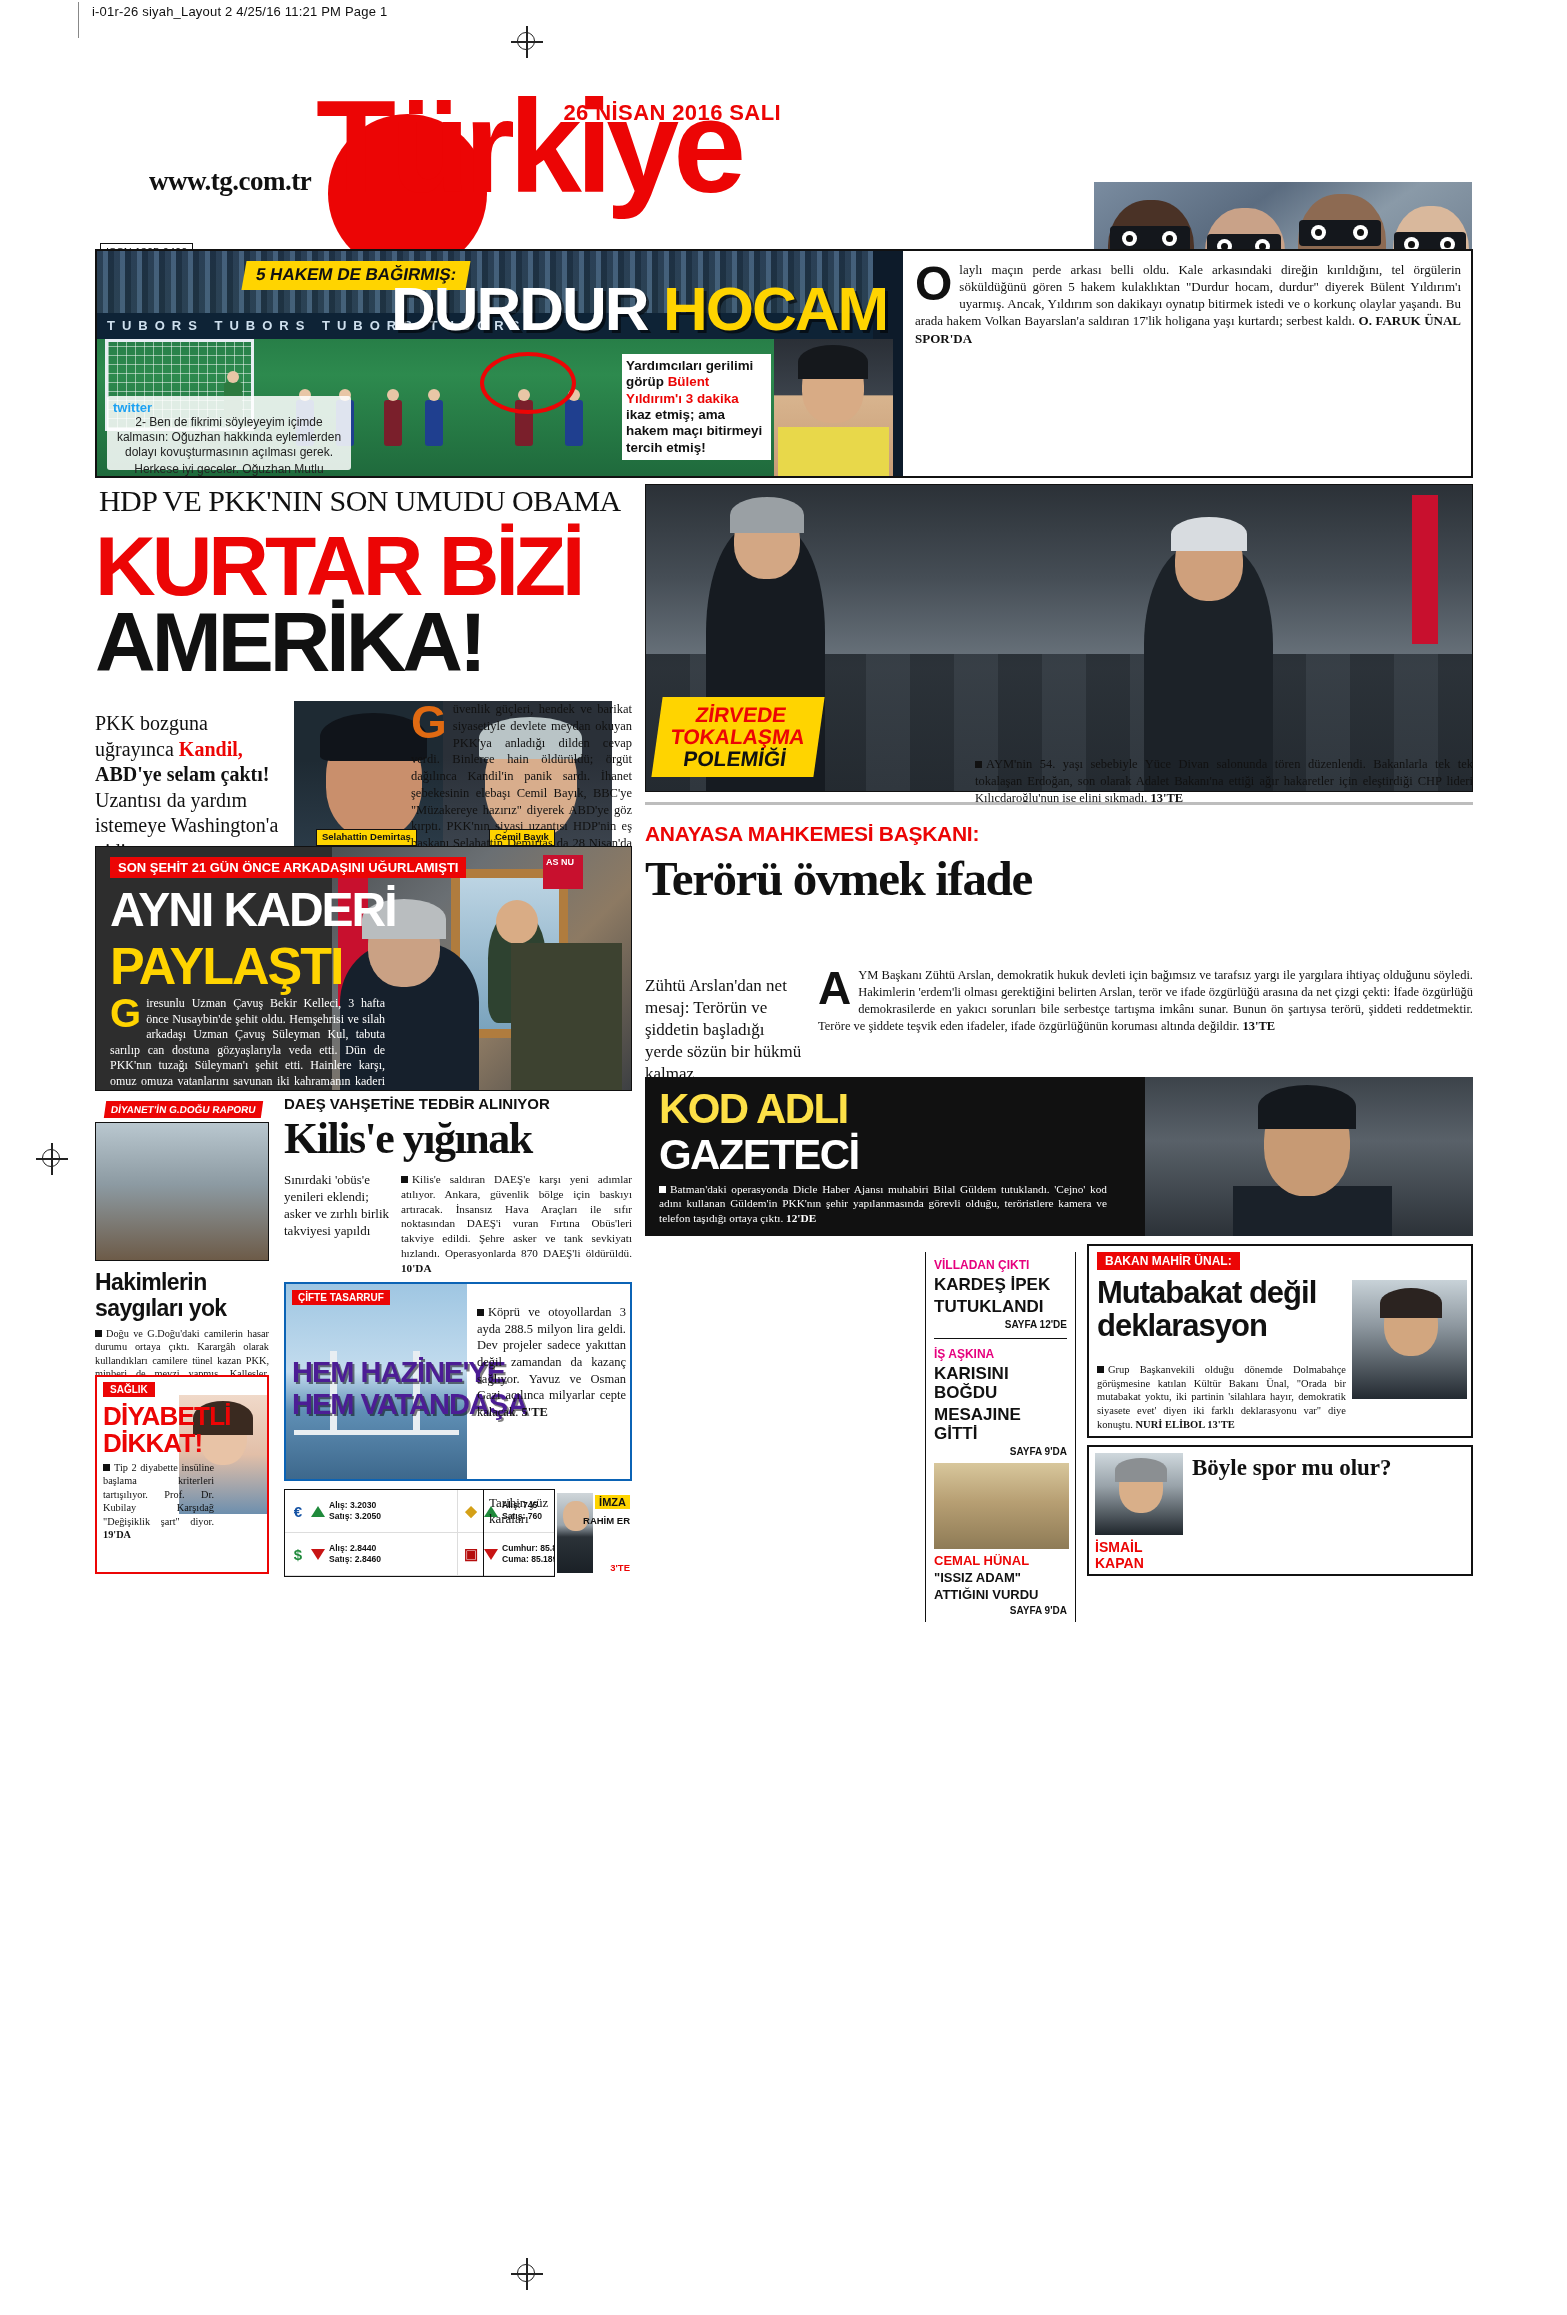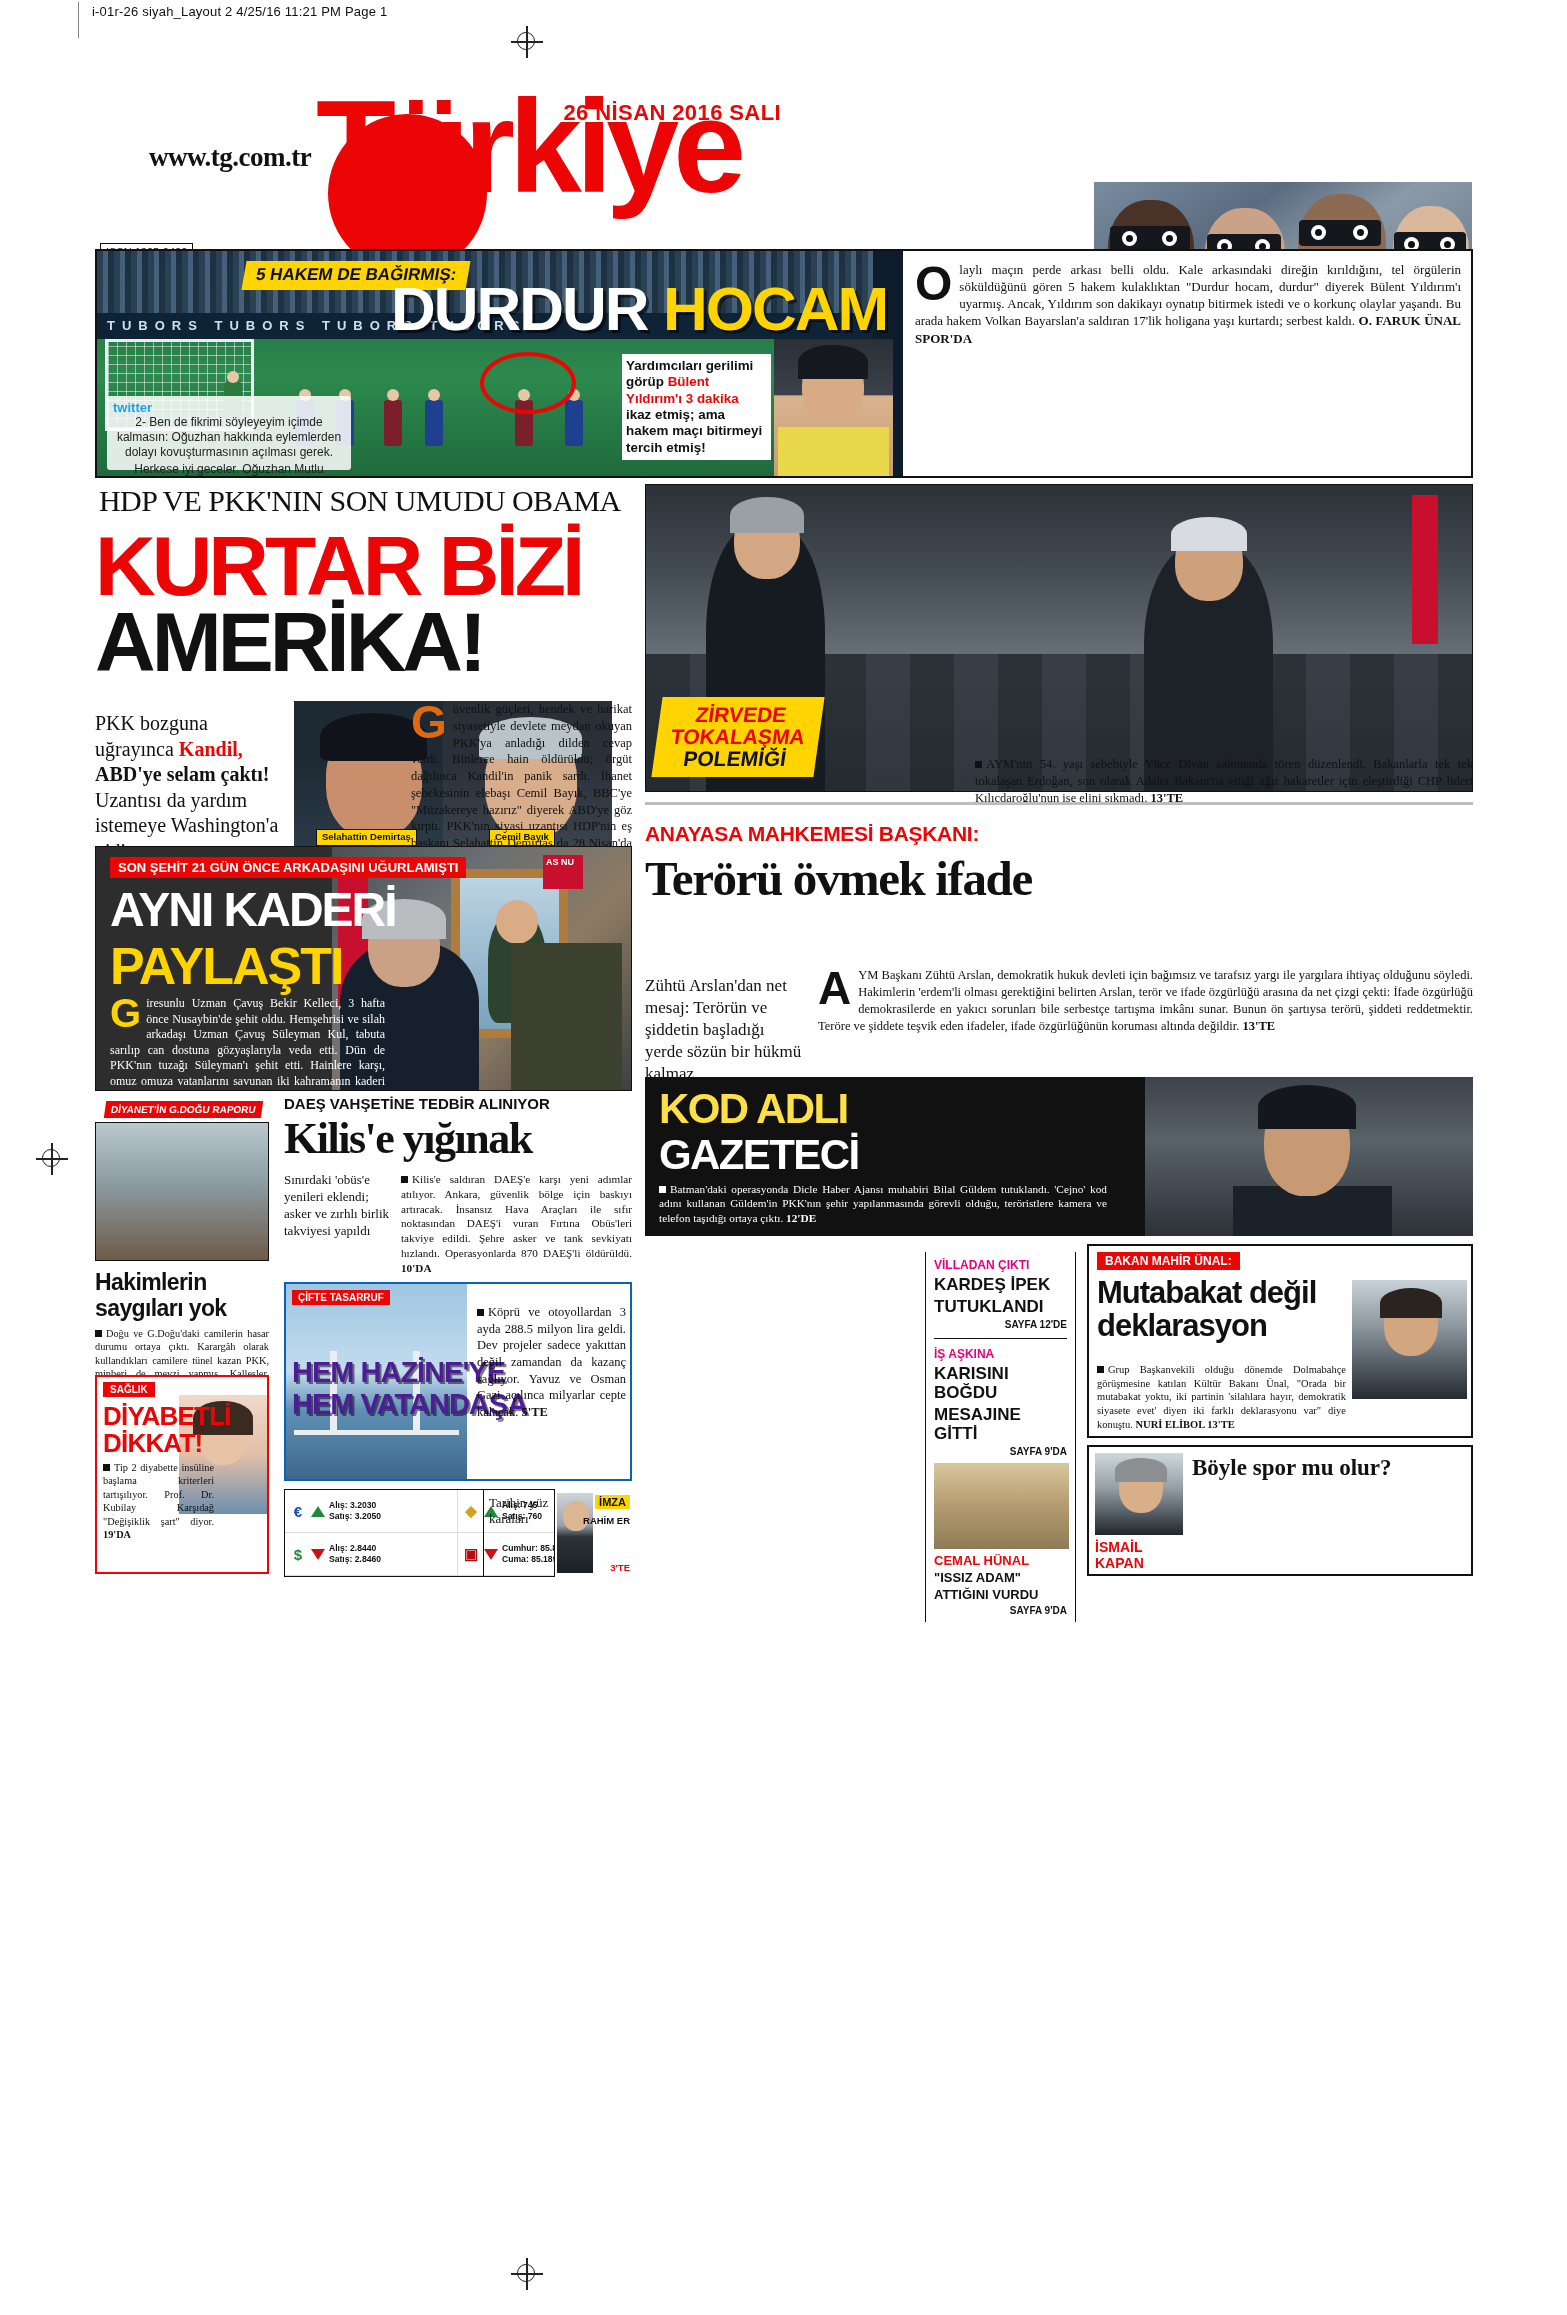--- a/index.html
+++ b/index.html
@@ -28,21 +28,21 @@
   .regmark:before, .regmark:after { content:""; position:absolute; background:#222; }
   .regmark:before { left:-7px; top:8px; width:32px; height:1.5px; }
   .regmark:after  { top:-7px; left:8px; height:32px; width:1.5px; }
   .rm-top { left:517px; top:32px; }
   .rm-left { left:42px; top:1149px; }
   .rm-bottom { left:517px; top:2264px; }
 
   
   .masthead { position:absolute; left:0; top:86px; width:1567px; height:159px; }
   .mast-url {
-    position:absolute; left:149px; top:56px;
+    position:absolute; left:149px; top:80px;
     font-family:"Liberation Serif", serif; font-weight:700;
     font-size:27px; color:#111; letter-spacing:-0.5px;
   }
   .mast-logo {
     position:absolute; left:316px; top:-4px;
     font-family:"Liberation Sans", sans-serif;
     font-weight:700; font-size:131px; line-height:129px;
     color:#ec0505; letter-spacing:-6px;
   }
   .mast-dot {

